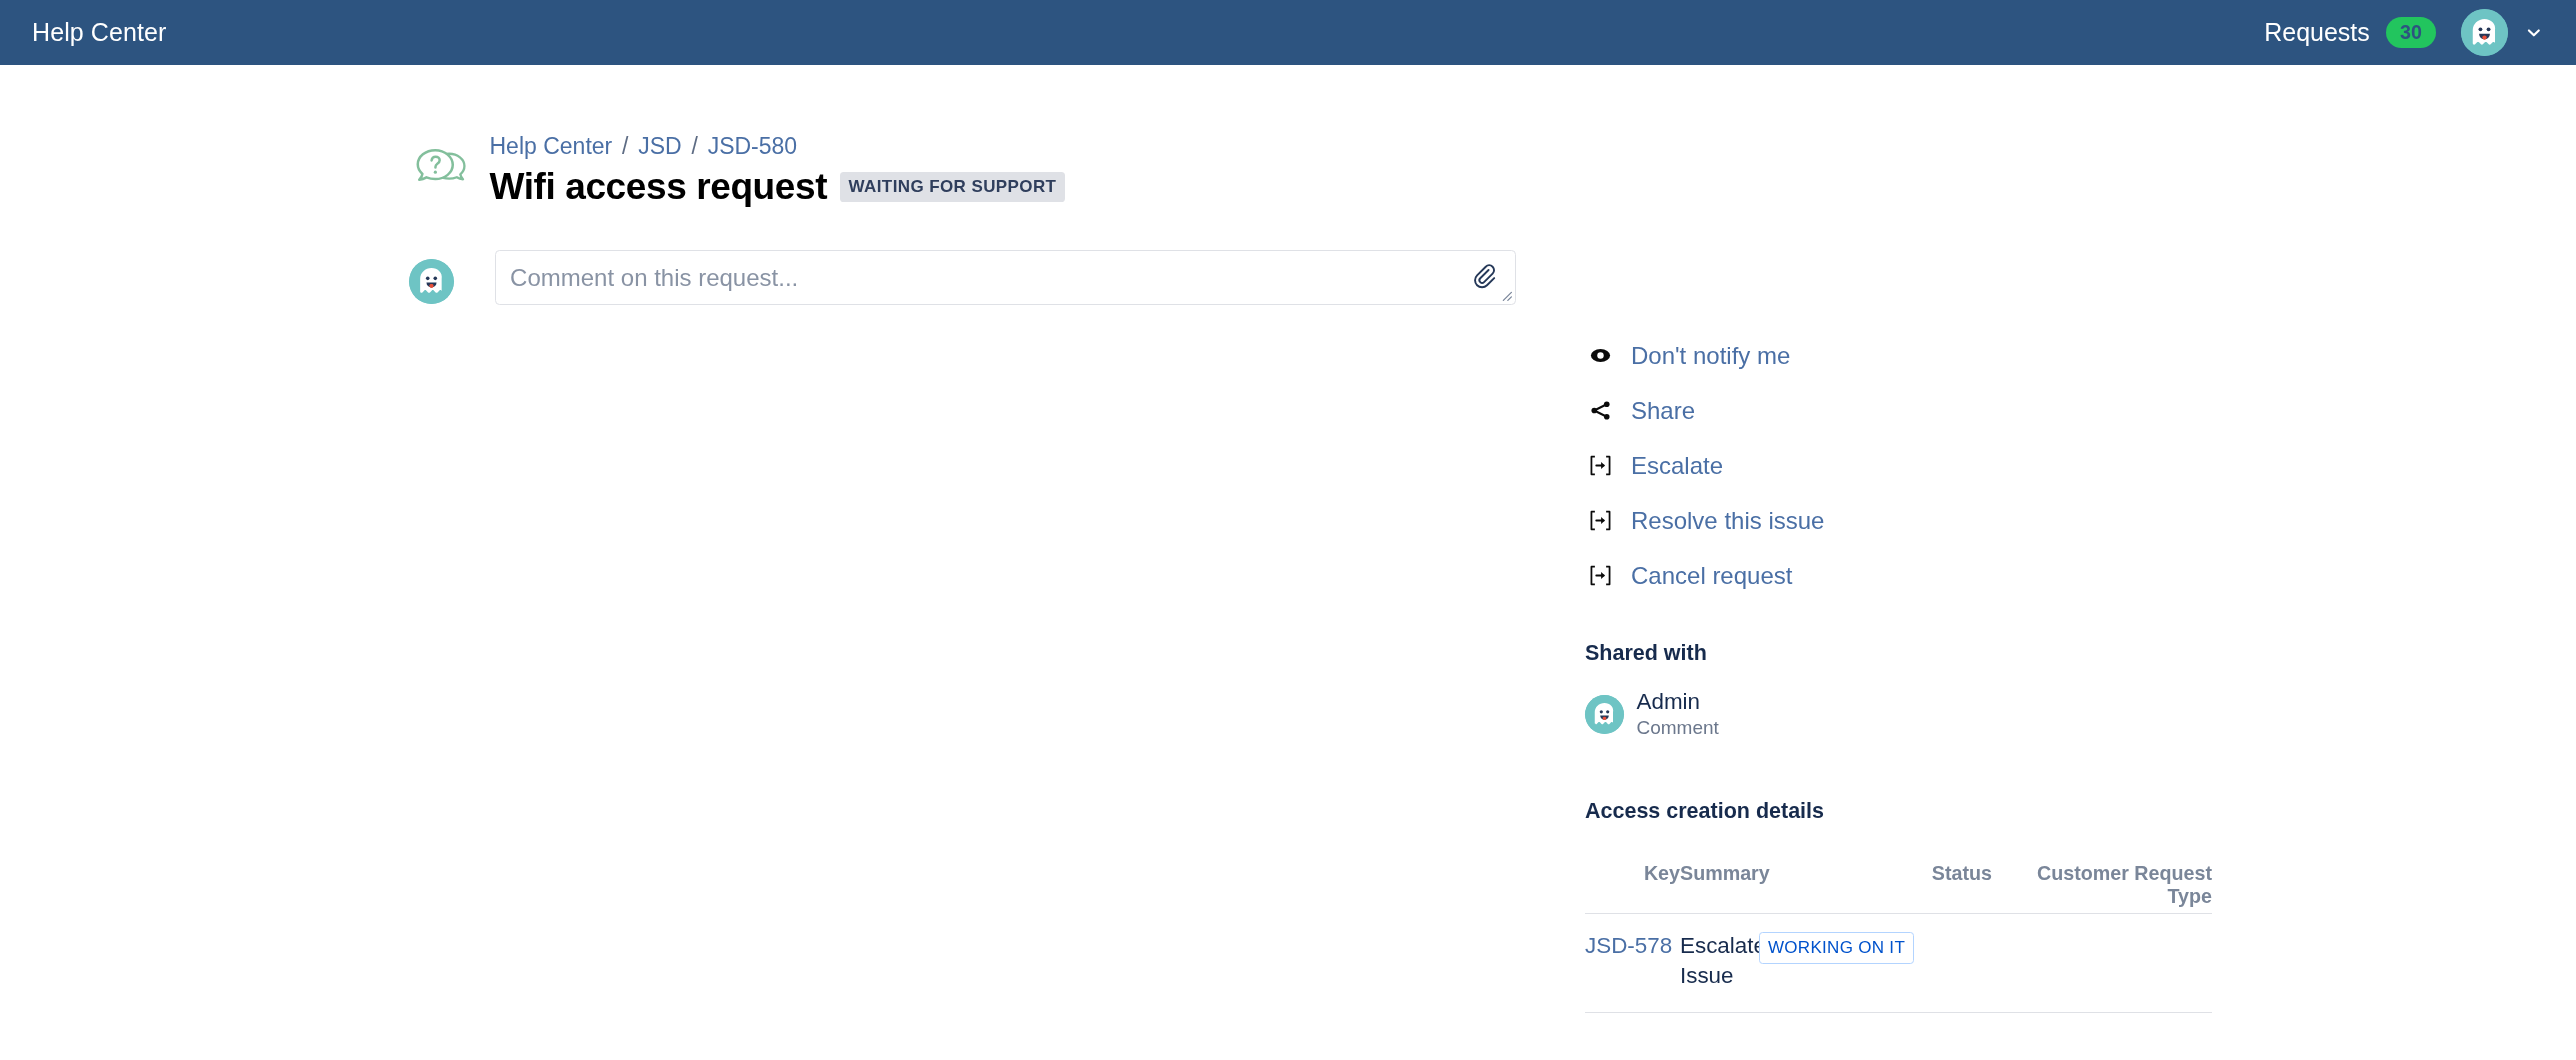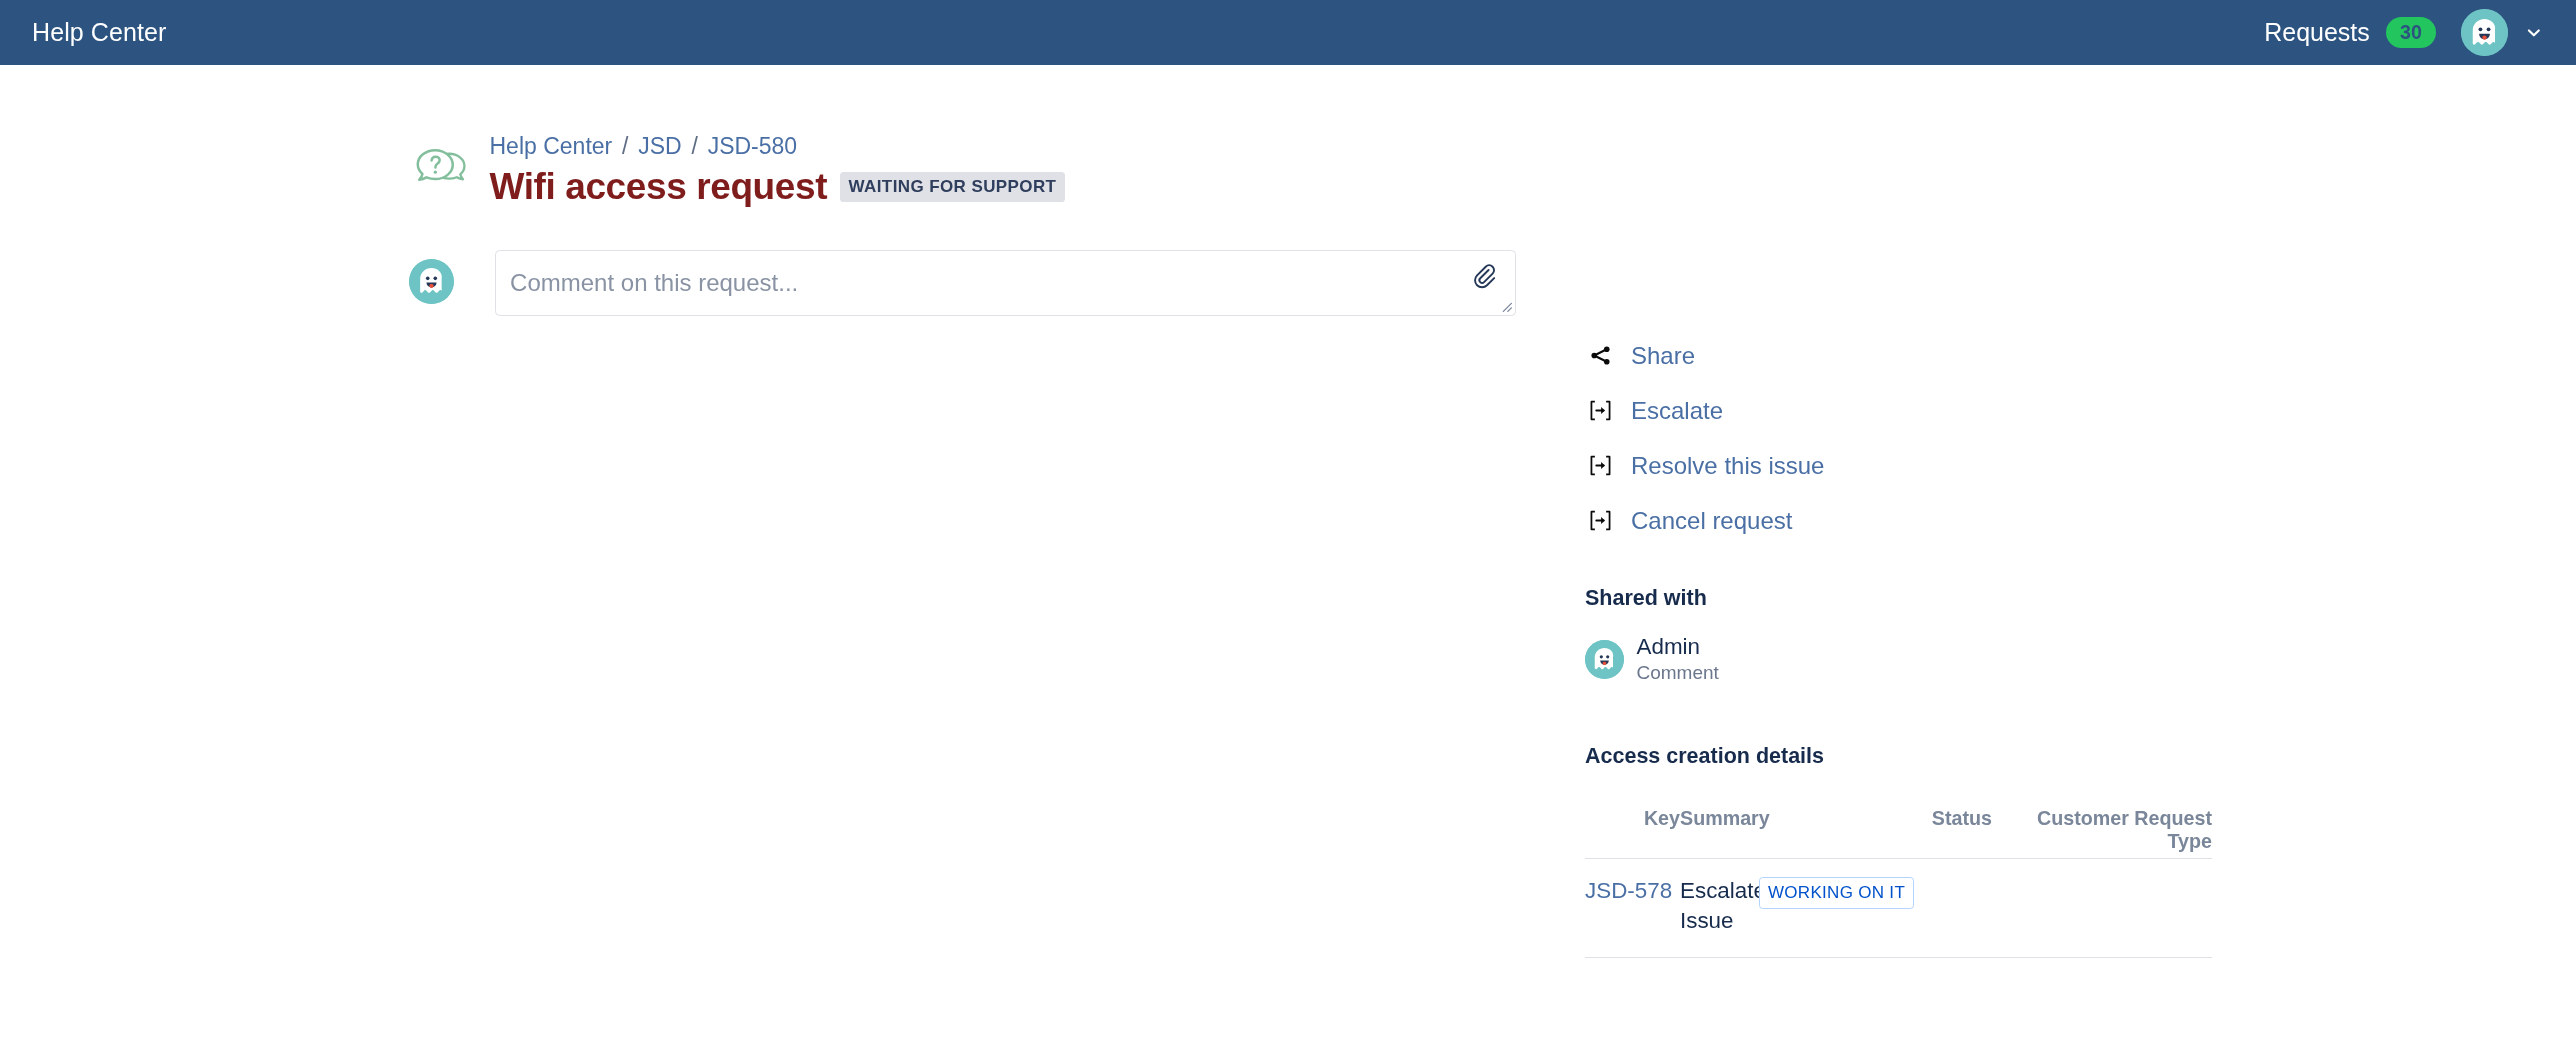--- a/index.html
+++ b/index.html
@@ -113,21 +113,21 @@
     margin: 0 9.8px;
   }
   .title-row {
     display: flex;
     align-items: center;
     gap: 12.5px;
   }
   .page-title {
     font-size: 37px;
     font-weight: 600;
-    color: #7f1d1d;
+    color: #000000;
     letter-spacing: -0.4px;
     line-height: 1.15;
   }
   .lozenge {
     display: inline-block;
     background: #dfe1e6;
     color: #2f3e5c;
     font-size: 17px;
     font-weight: bold;
     letter-spacing: 0.4px;
@@ -151,21 +151,21 @@
     flex: none;
     margin-top: 9px;
     margin-left: 1.8px;
     overflow: hidden;
     position: relative;
   }
   .comment-box {
     position: relative;
     margin-left: 41px;
     width: 1027px;
-    height: 66px;
+    height: 55px;
     border: 1.8px solid #dfe1e6;
     border-radius: 4.5px;
     background: #ffffff;
   }
   .comment-input {
     width: 100%;
     height: 100%;
     border: none;
     outline: none;
     background: transparent;
@@ -381,20 +381,29 @@
           </svg>
         </span>
       </div>
     </div>
   </div>
 
   <div class="side-col">
 
     <div class="action-list">
 
+      <div class="action-item">
+        <span class="action-icon">
+          <svg viewBox="0 0 24 24" width="25" height="25">
+            <ellipse cx="12" cy="12" rx="9.2" ry="6.2" fill="#0b0b0b"></ellipse>
+            <circle cx="12" cy="12" r="3.1" fill="#ffffff"></circle>
+          </svg>
+        </span>
+        <span class="action-label">Don't notify me</span>
+      </div>
 
       <div class="action-item">
         <span class="action-icon">
           <svg viewBox="0 0 24 24" width="25" height="25">
             <circle cx="18" cy="6" r="2.7" fill="#0b0b0b"></circle>
             <circle cx="18" cy="18" r="2.7" fill="#0b0b0b"></circle>
             <circle cx="6" cy="12" r="2.7" fill="#0b0b0b"></circle>
             <path d="M8.4 10.8l7.2-3.6M8.4 13.2l7.2 3.6" stroke="#0b0b0b" stroke-width="1.9" stroke-linecap="round"></path>
           </svg>
         </span>

